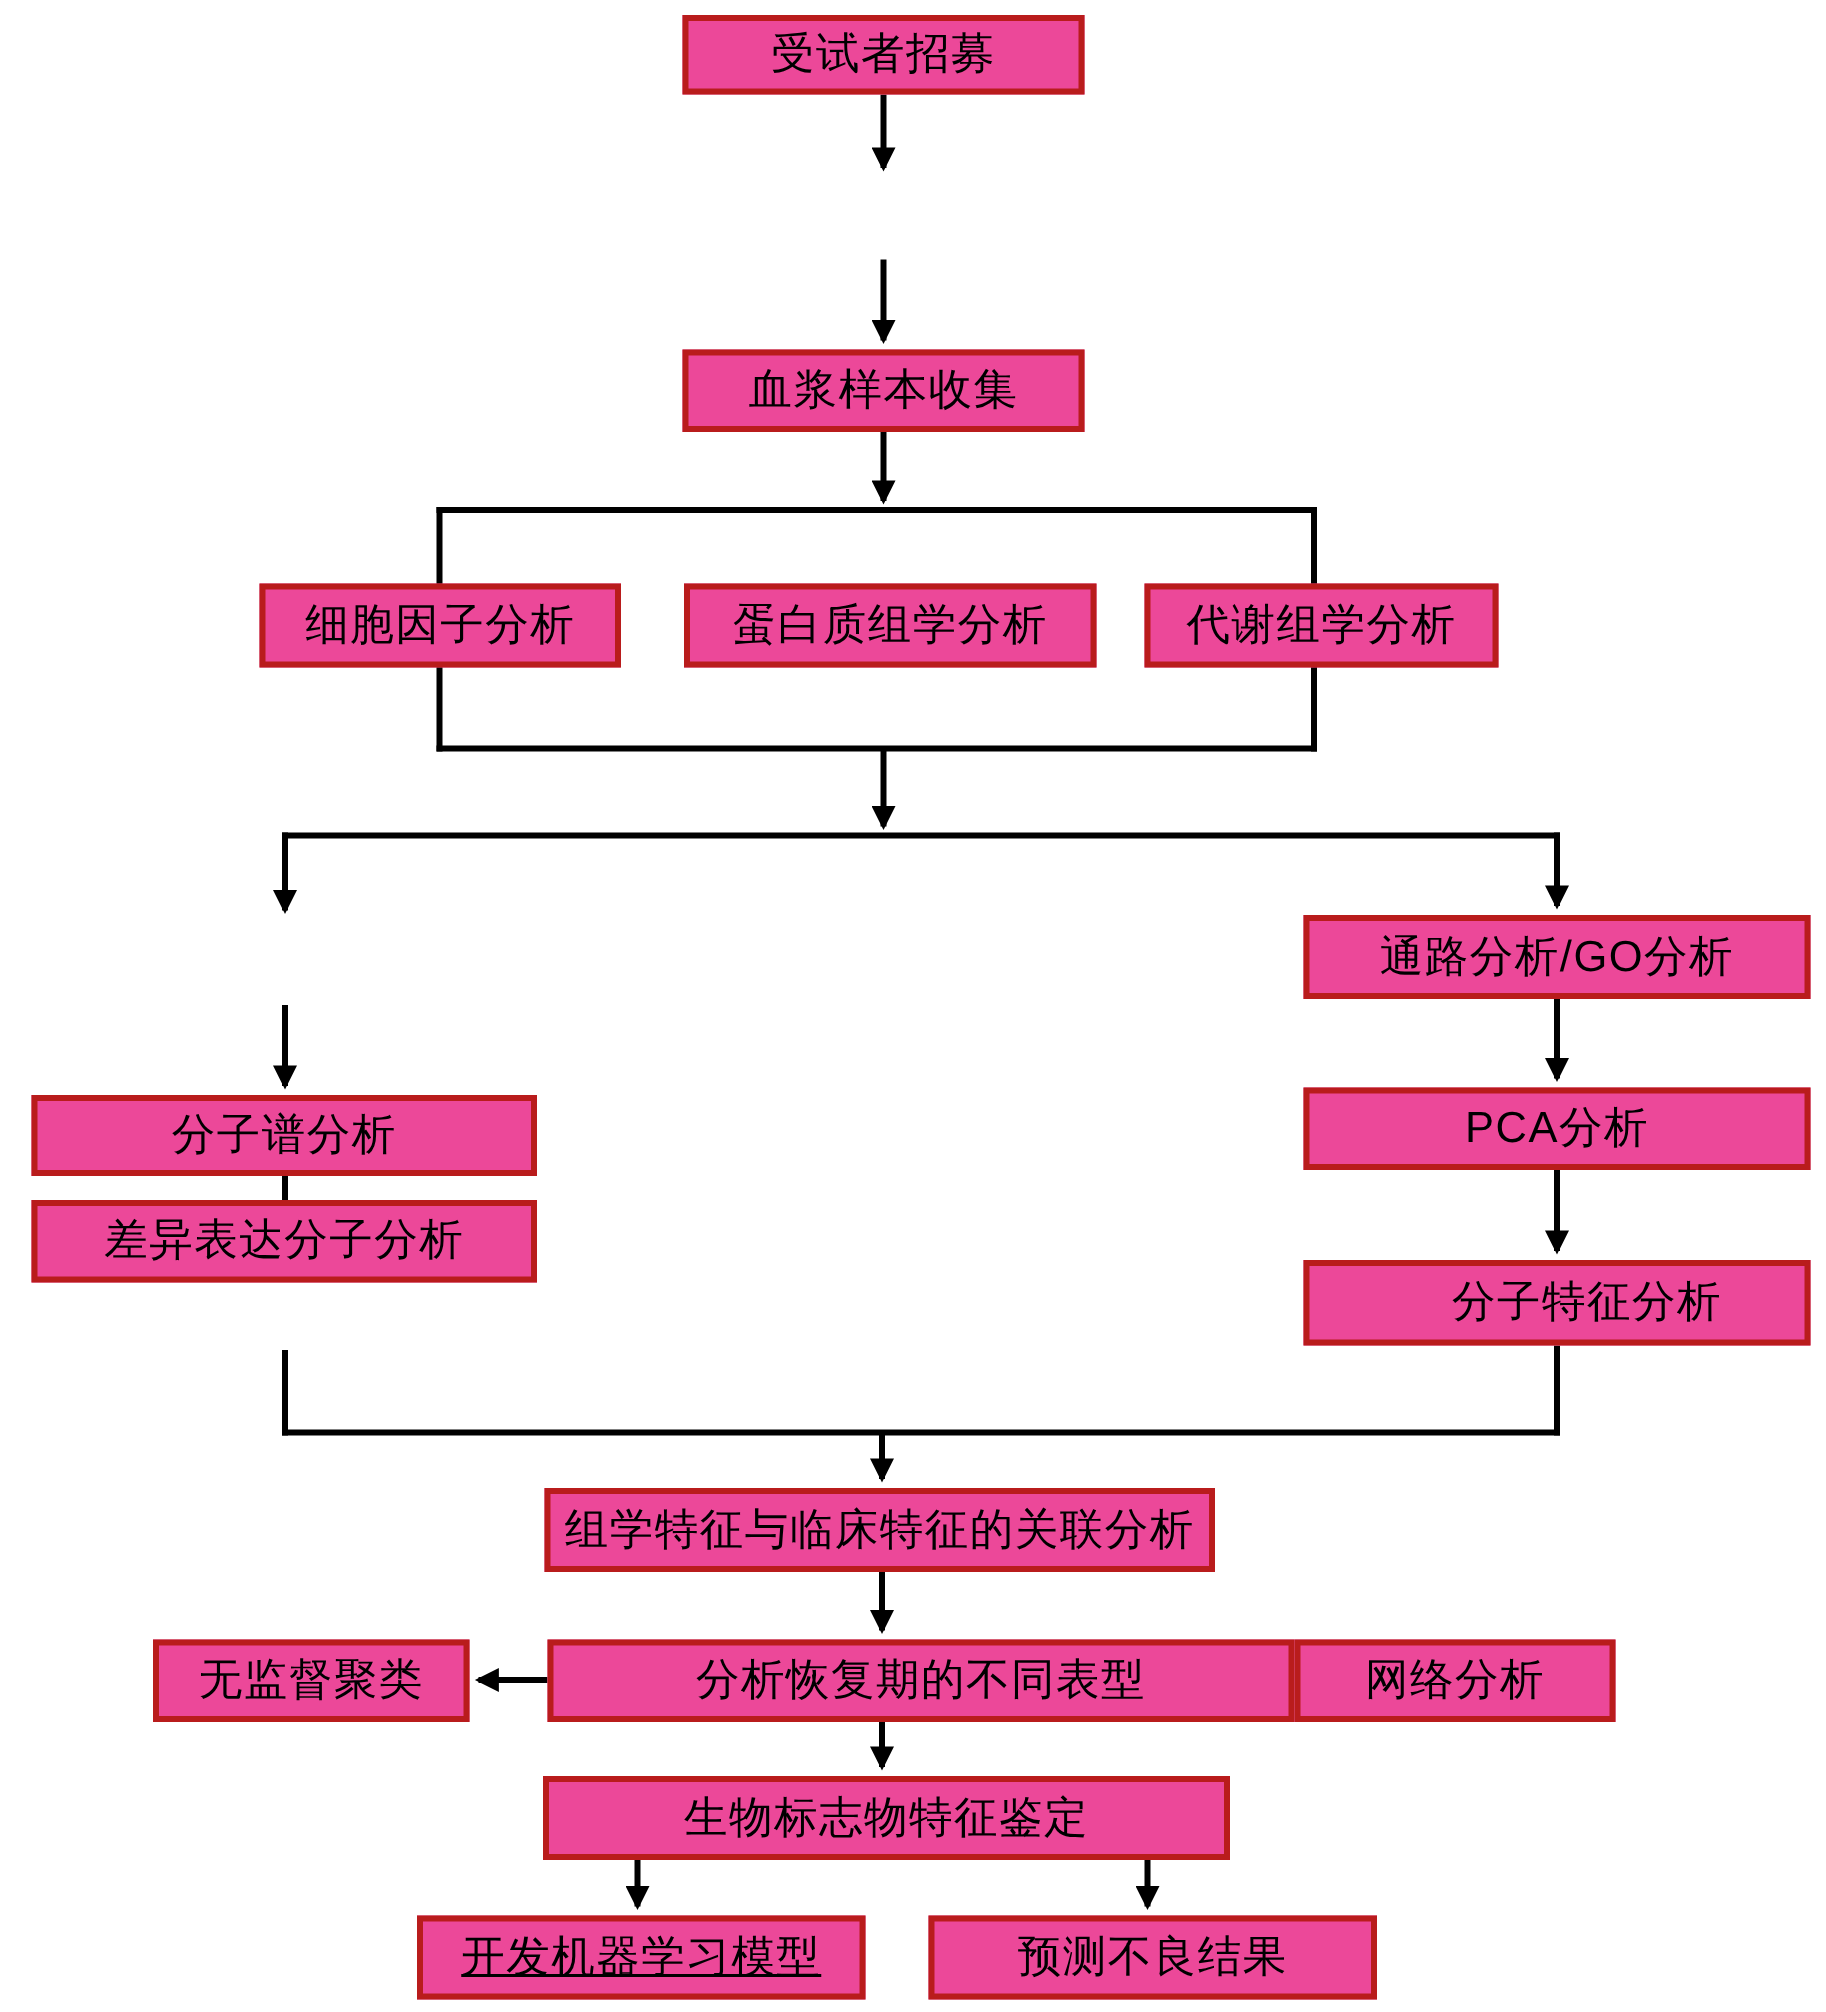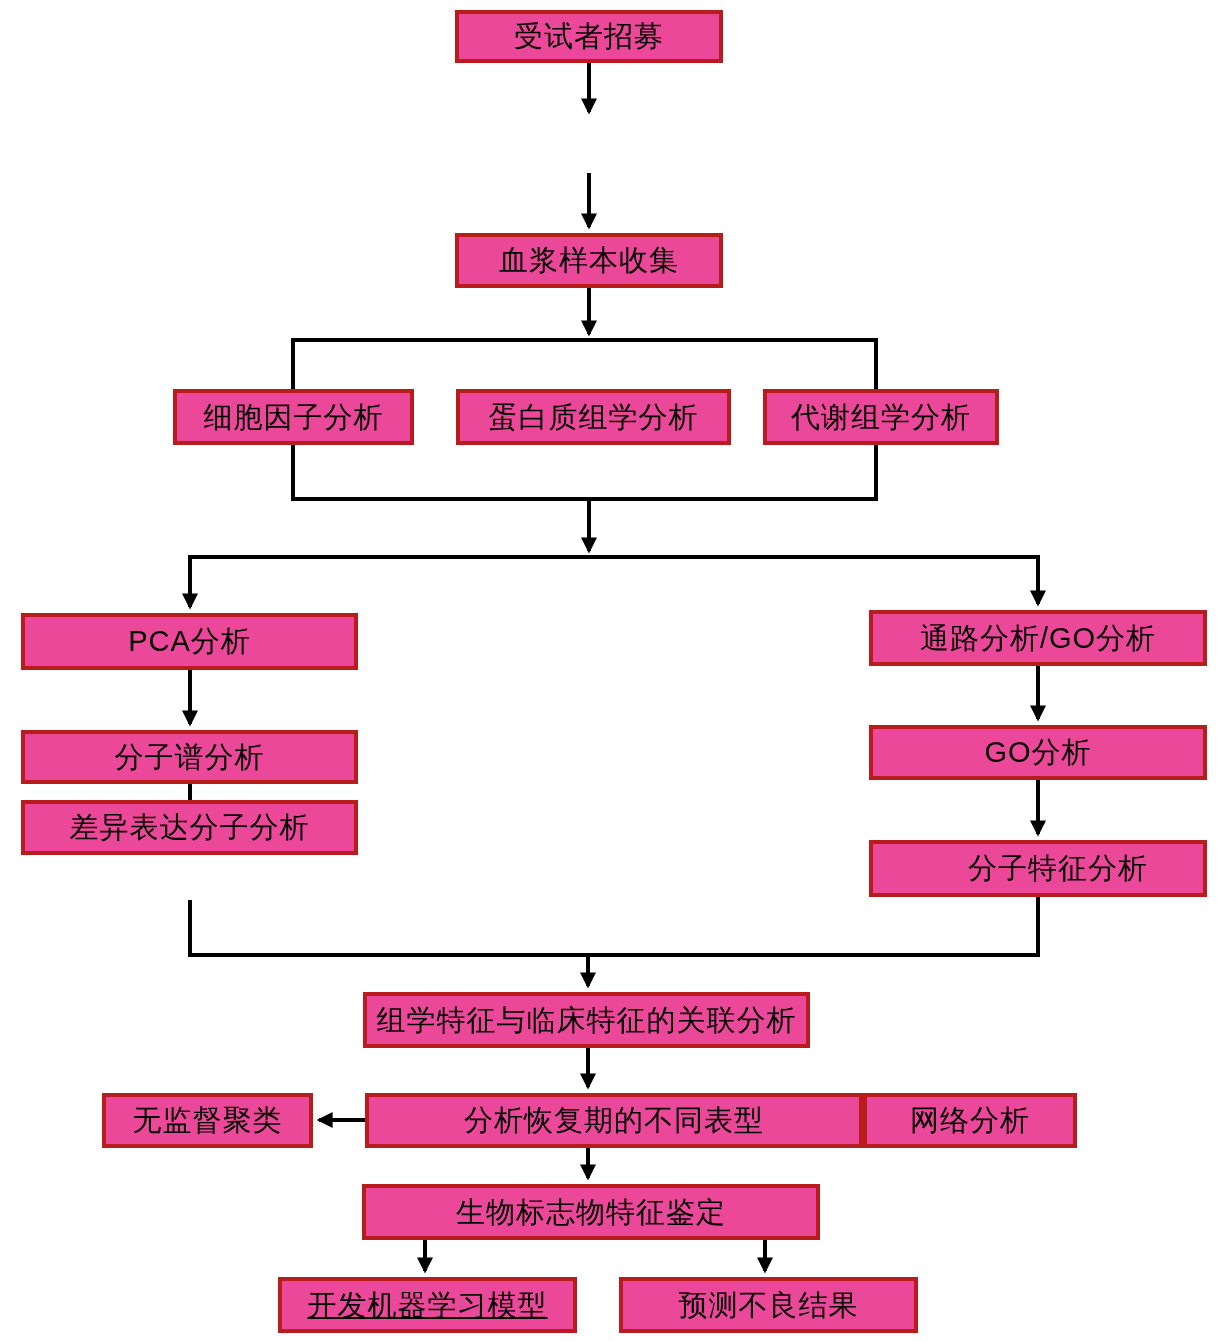--- a/index.html
+++ b/index.html
@@ -87,29 +87,28 @@
 
 
   <div class="node" style="left:455px; top:233px; width:268px; height:55px;">血浆样本收集</div>
 
   <div class="node" style="left:173px; top:389px; width:241px; height:56px;">细胞因子分析</div>
 
   <div class="node" style="left:456px; top:389px; width:275px; height:56px;">蛋白质组学分析</div>
 
   <div class="node" style="left:763px; top:389px; width:236px; height:56px;">代谢组学分析</div>
 
-  <div class="node" style="left:21px;  top:613px; width:337px; height:57px;">PCA分析</div>
 
   <div class="node" style="left:21px;  top:730px; width:337px; height:54px;">分子谱分析</div>
 
   <div class="node" style="left:21px;  top:800px; width:337px; height:55px;">差异表达分子分析</div>
 
   <div class="node" style="left:869px; top:610px; width:338px; height:56px;">通路分析/GO分析</div>
 
-  <div class="node" style="left:869px; top:725px; width:338px; height:55px;">GO分析</div>
+  <div class="node" style="left:869px; top:725px; width:338px; height:55px;">PCA分析</div>
 
   <div class="node" style="left:869px; top:840px; width:338px; height:57px;padding-left:40px;">分子特征分析</div>
 
   <div class="node" style="left:363px; top:992px; width:447px; height:56px;">组学特征与临床特征的关联分析</div>
 
   <div class="node" style="left:102px; top:1093px; width:211px; height:55px;">无监督聚类</div>
 
   <div class="node" style="left:365px; top:1093px; width:498px; height:55px;">分析恢复期的不同表型</div>
 
   <div class="node" style="left:863px; top:1093px; width:214px; height:55px;">网络分析</div>

